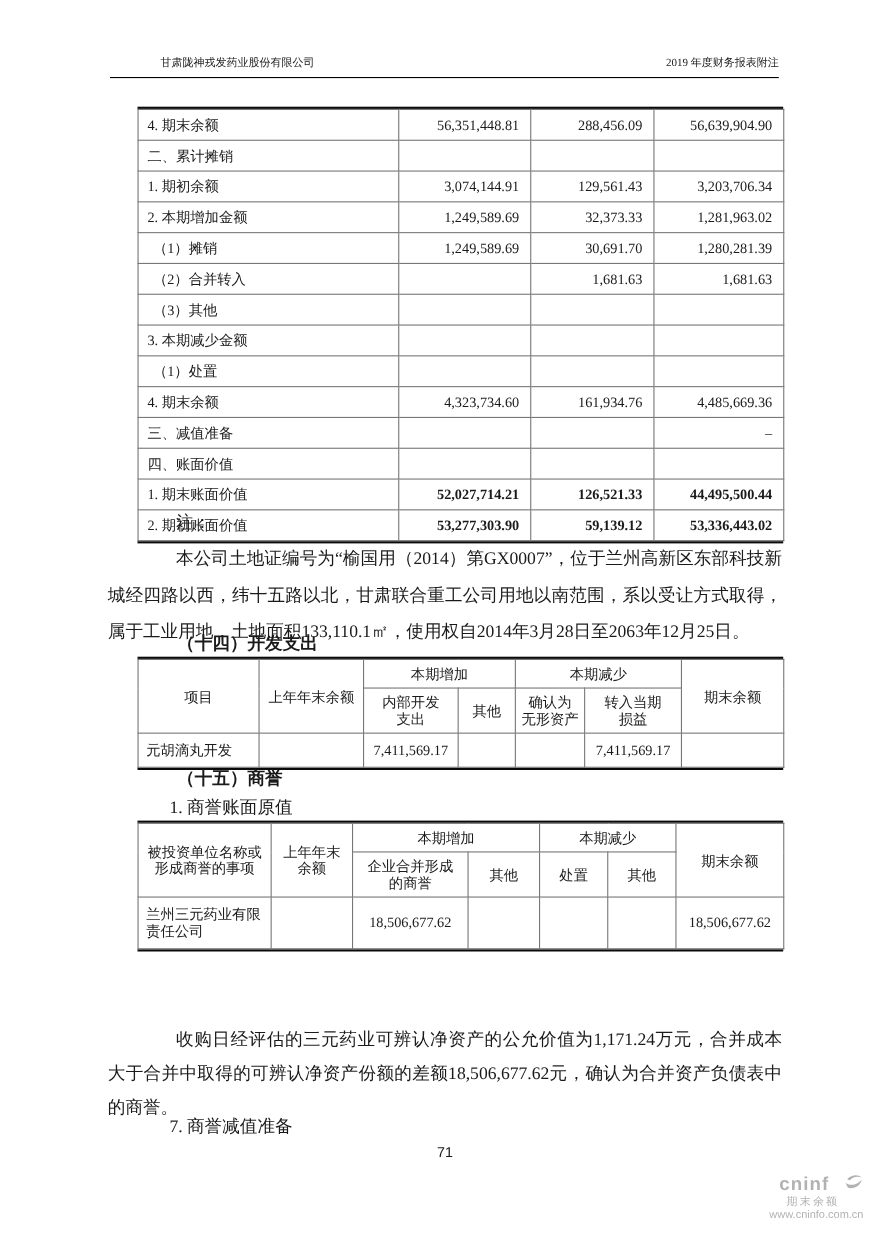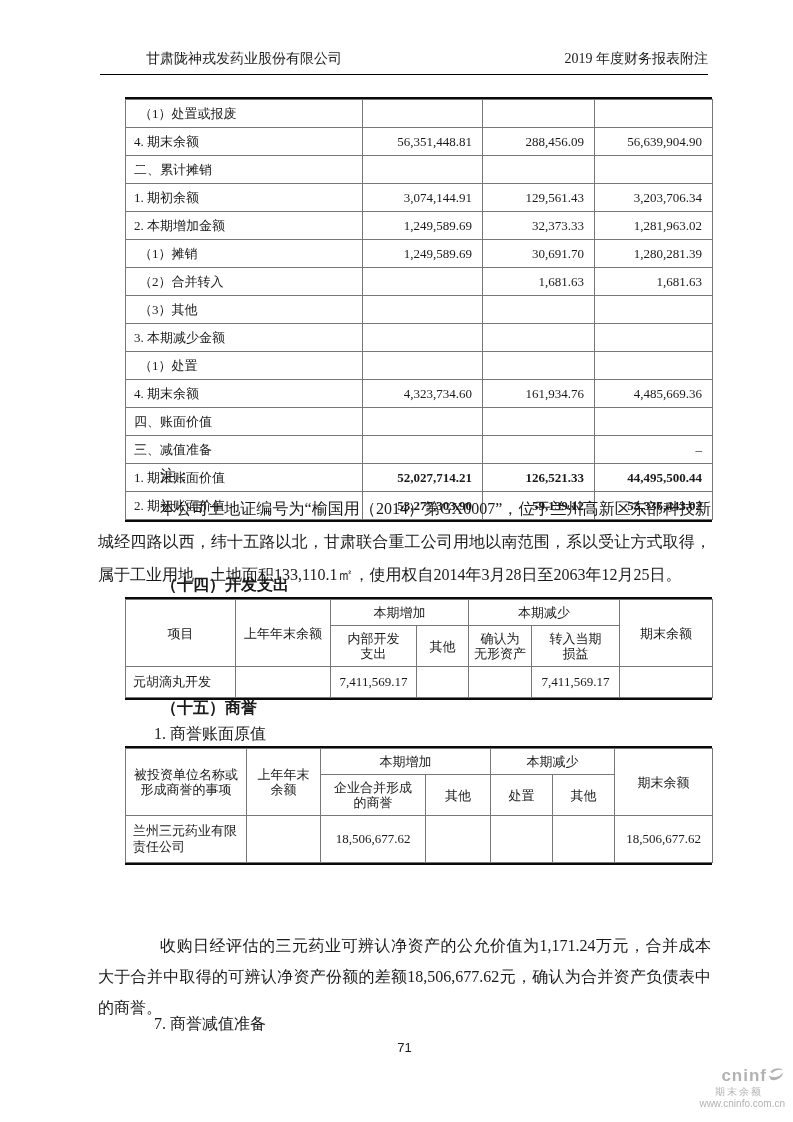--- a/index.html
+++ b/index.html
@@ -7,21 +7,21 @@
   .page {
     position:relative; width:793px; height:1122px; margin:0 auto;
     background:#ffffff; overflow:hidden; color:#1a1a1a;
     font-family:"Liberation Serif","DejaVu Serif",serif;
   }
   
   .doc-header {
     position:absolute; top:50px; left:100px; width:608px;
     border-bottom:1.5px solid #000; padding-bottom:6px;
     display:flex; justify-content:space-between; align-items:flex-end;
-    font-size:14px;
+    font-size:10px;
   }
   .doc-header .company { padding-left:46px; }
   
   .tbl-wrap { position:absolute; left:125px; width:587px;
     border-top:2.5px solid #0a0a0a; border-bottom:2.5px solid #0a0a0a; }
   table { border-collapse:collapse; width:100%; table-layout:fixed; font-size:13px; }
   td, th { border:1px solid #777; font-weight:normal; vertical-align:middle; }
   .tbl-wrap table { border-left:1px solid #777; border-right:1px solid #777; }
   
   #assetTable td { padding:4.5px 8px; height:24px; }
@@ -40,21 +40,21 @@
   .heading { position:absolute; left:98px; width:613px; font-size:16px;
     font-weight:bold; padding-left:63px; }
   .subitem { position:absolute; left:98px; width:613px; font-size:16px; padding-left:56px; }
   .note-label { display:block; padding-left:62px; }
   
   .page-number { position:absolute; top:1040px; left:98px; width:613px;
     text-align:center; font-size:13px; font-family:"Liberation Sans","DejaVu Sans",sans-serif; }
   .cninf { position:absolute; top:1066px; right:8px; width:110px; color:#b2b2b2;
     font-family:"Liberation Sans","DejaVu Sans",sans-serif;
     display:flex; flex-direction:column; align-items:flex-end; line-height:1.15; }
-  .cninf .brandrow { display:flex; align-items:center; gap:0; }
+  .cninf .brandrow { display:flex; align-items:center; gap:13px; }
   .cninf .brand { font-size:17px; font-weight:bold; letter-spacing:1px; }
   .cninf .cn { font-size:10px; margin-right:22px; letter-spacing:2px; }
   .cninf .url { font-size:10px; }
 </style>
 </head>
 <body>
 
 <div class="page">
 
   <div class="doc-header">
@@ -65,26 +65,20 @@
   <div class="tbl-wrap" style="top:97px;">
     <table id="assetTable">
       <colgroup>
         <col style="width:237px">
           <col style="width:120px">
           <col style="width:112px">
           <col style="width:118px">
       </colgroup>
       <tbody>
           <tr>
-            <td class="lbl ind">（1）处置或报废</td>
-            <td class="num"></td>
-            <td class="num"></td>
-            <td class="num"></td>
-          </tr>
-          <tr>
             <td class="lbl">4. 期末余额</td>
             <td class="num">56,351,448.81</td>
             <td class="num">288,456.09</td>
             <td class="num">56,639,904.90</td>
           </tr>
           <tr>
             <td class="lbl">二、累计摊销</td>
             <td class="num"></td>
             <td class="num"></td>
             <td class="num"></td>
@@ -131,30 +125,30 @@
             <td class="num"></td>
             <td class="num"></td>
           </tr>
           <tr>
             <td class="lbl">4. 期末余额</td>
             <td class="num">4,323,734.60</td>
             <td class="num">161,934.76</td>
             <td class="num">4,485,669.36</td>
           </tr>
           <tr>
+            <td class="lbl">三、减值准备</td>
+            <td class="num"></td>
+            <td class="num"></td>
+            <td class="num">–</td>
+          </tr>
+          <tr>
             <td class="lbl">四、账面价值</td>
             <td class="num"></td>
             <td class="num"></td>
             <td class="num"></td>
-          </tr>
-          <tr>
-            <td class="lbl">三、减值准备</td>
-            <td class="num"></td>
-            <td class="num"></td>
-            <td class="num">–</td>
           </tr>
           <tr class="bold">
             <td class="lbl">1. 期末账面价值</td>
             <td class="num">52,027,714.21</td>
             <td class="num">126,521.33</td>
             <td class="num">44,495,500.44</td>
           </tr>
           <tr class="bold">
             <td class="lbl">2. 期初账面价值</td>
             <td class="num">53,277,303.90</td>

